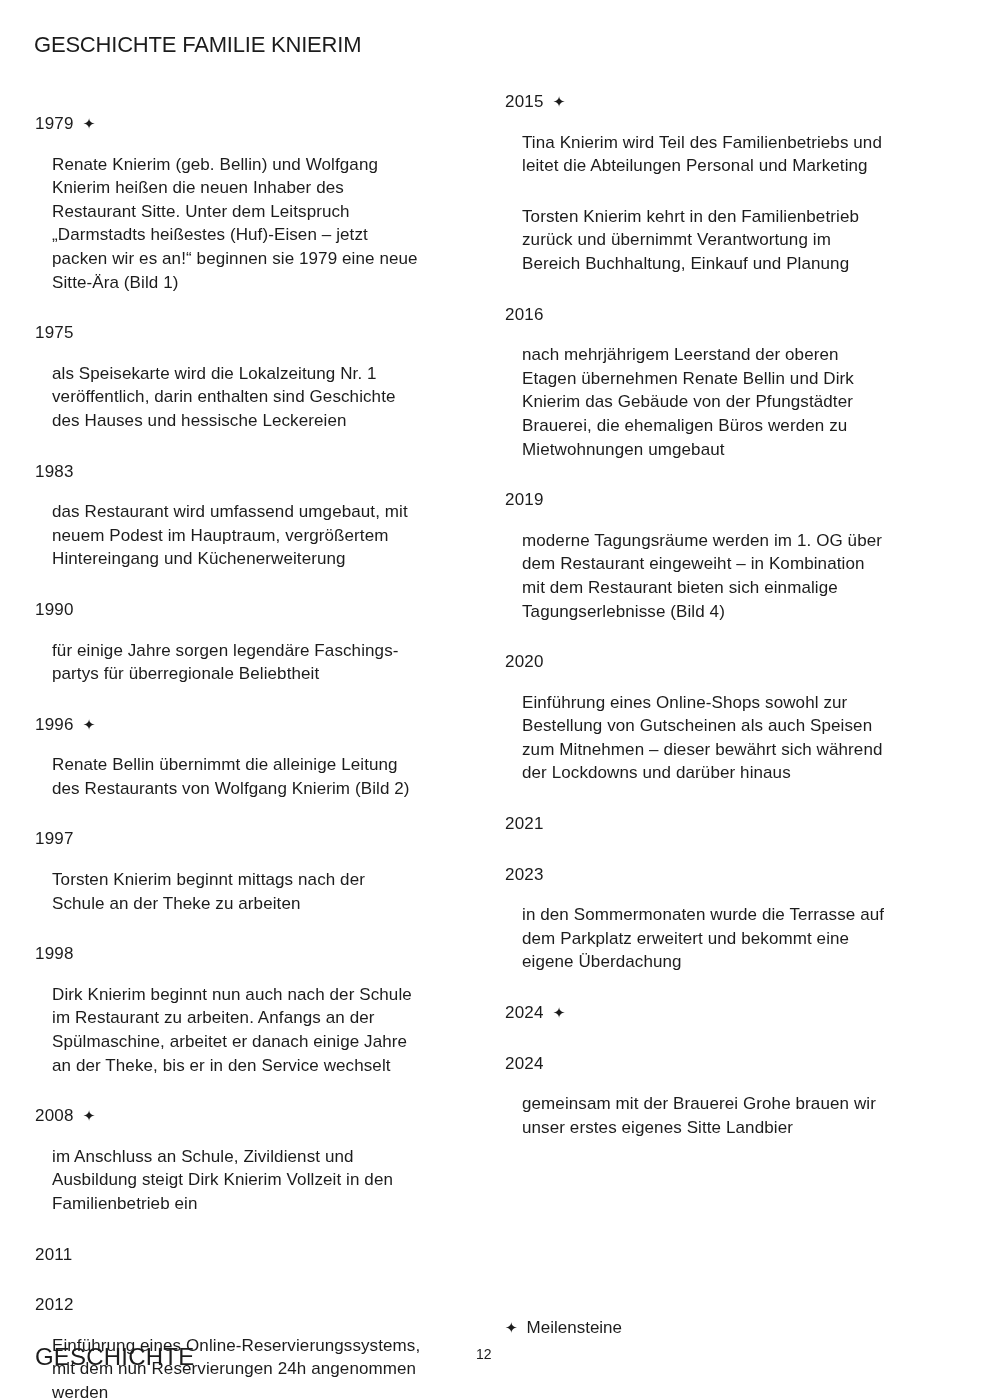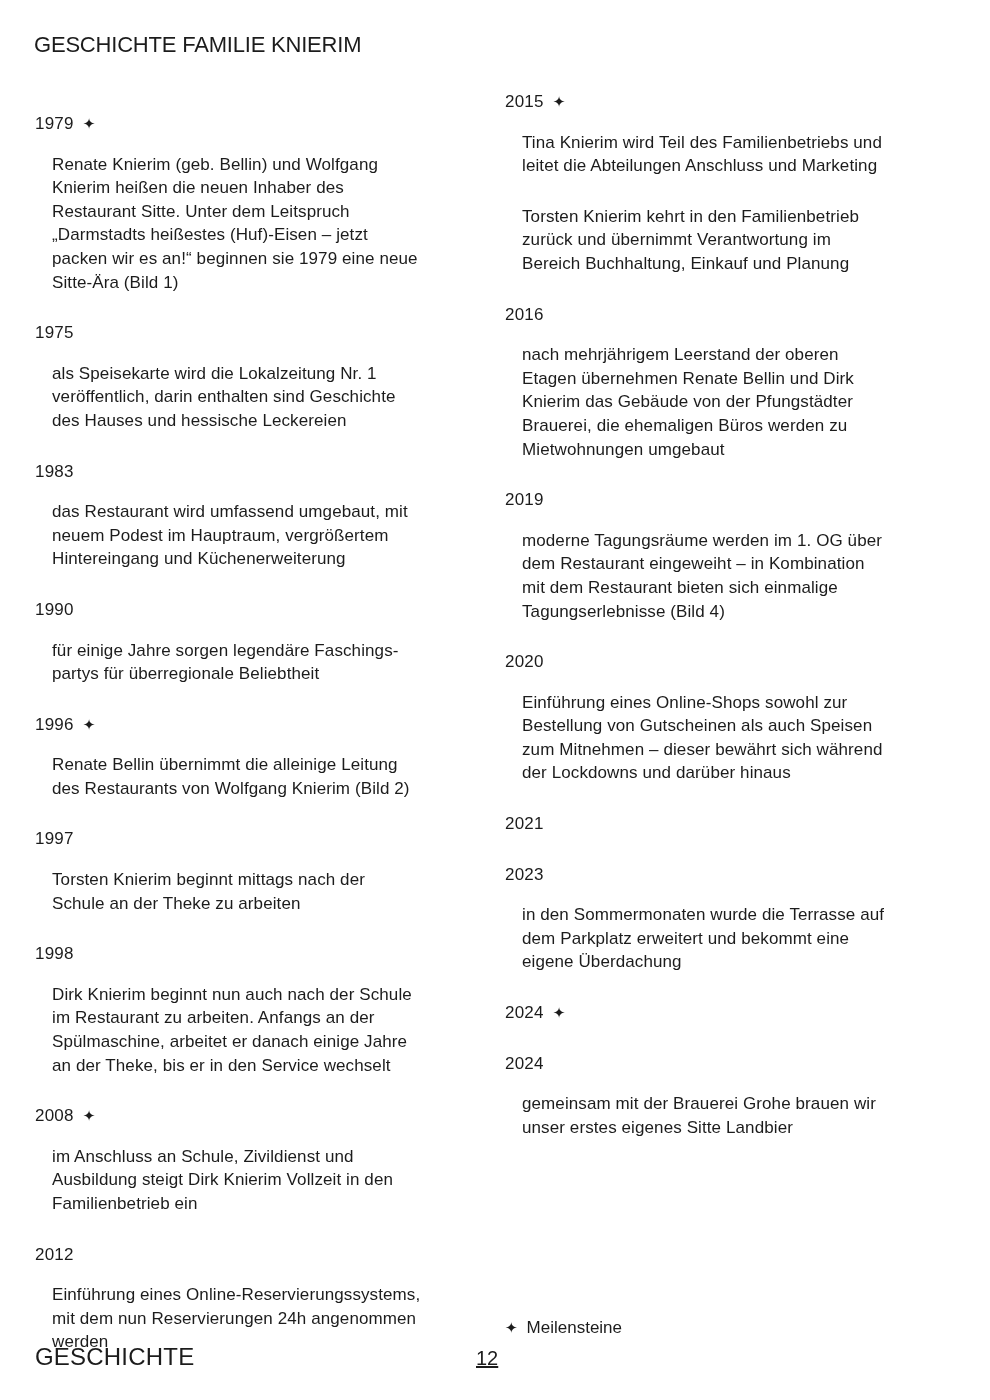--- a/index.html
+++ b/index.html
@@ -69,23 +69,22 @@
     left: 35px;
     top: 1343px;
     font-size: 24px;
     letter-spacing: 0.2px;
     line-height: 1.2;
   }
   .page-number {
     position: absolute;
     left: 476px;
     top: 1346px;
-    font-size: 20px;
+    font-size: 14px;
     line-height: 1.2;
-    text-decoration: underline;
   }
 </style>
 </head>
 <body>
 
 <h1 class="page-title">GESCHICHTE FAMILIE KNIERIM</h1>
 
 <div class="col col-left">
 
   <section class="entry">
@@ -139,37 +138,38 @@
   </section>
 
   <section class="entry">
     <h2 class="entry-year"><span>2008</span><span class="star">✦</span></h2>
     <p class="entry-text">im Anschluss an Schule, Zivildienst und
 Ausbildung steigt Dirk Knierim Vollzeit in den
 Familienbetrieb ein</p>
   </section>
 
   <section class="entry">
+    <h2 class="entry-year"><span>2011</span></h2>
   </section>
 
   <section class="entry">
     <h2 class="entry-year"><span>2012</span></h2>
     <p class="entry-text">Einführung eines Online-Reservierungssystems,
 mit dem nun Reservierungen 24h angenommen
 werden</p>
   </section>
 
 </div>
 
 <div class="col col-right">
 
   <section class="entry">
     <h2 class="entry-year"><span>2015</span><span class="star">✦</span></h2>
     <p class="entry-text">Tina Knierim wird Teil des Familienbetriebs und
-leitet die Abteilungen Anschluss und Marketing</p>
+leitet die Abteilungen Personal und Marketing</p>
   </section>
 
   <section class="entry">
     <p class="entry-text">Torsten Knierim kehrt in den Familienbetrieb
 zurück und übernimmt Verantwortung im
 Bereich Buchhaltung, Einkauf und Planung</p>
   </section>
 
   <section class="entry">
     <h2 class="entry-year"><span>2016</span></h2>

